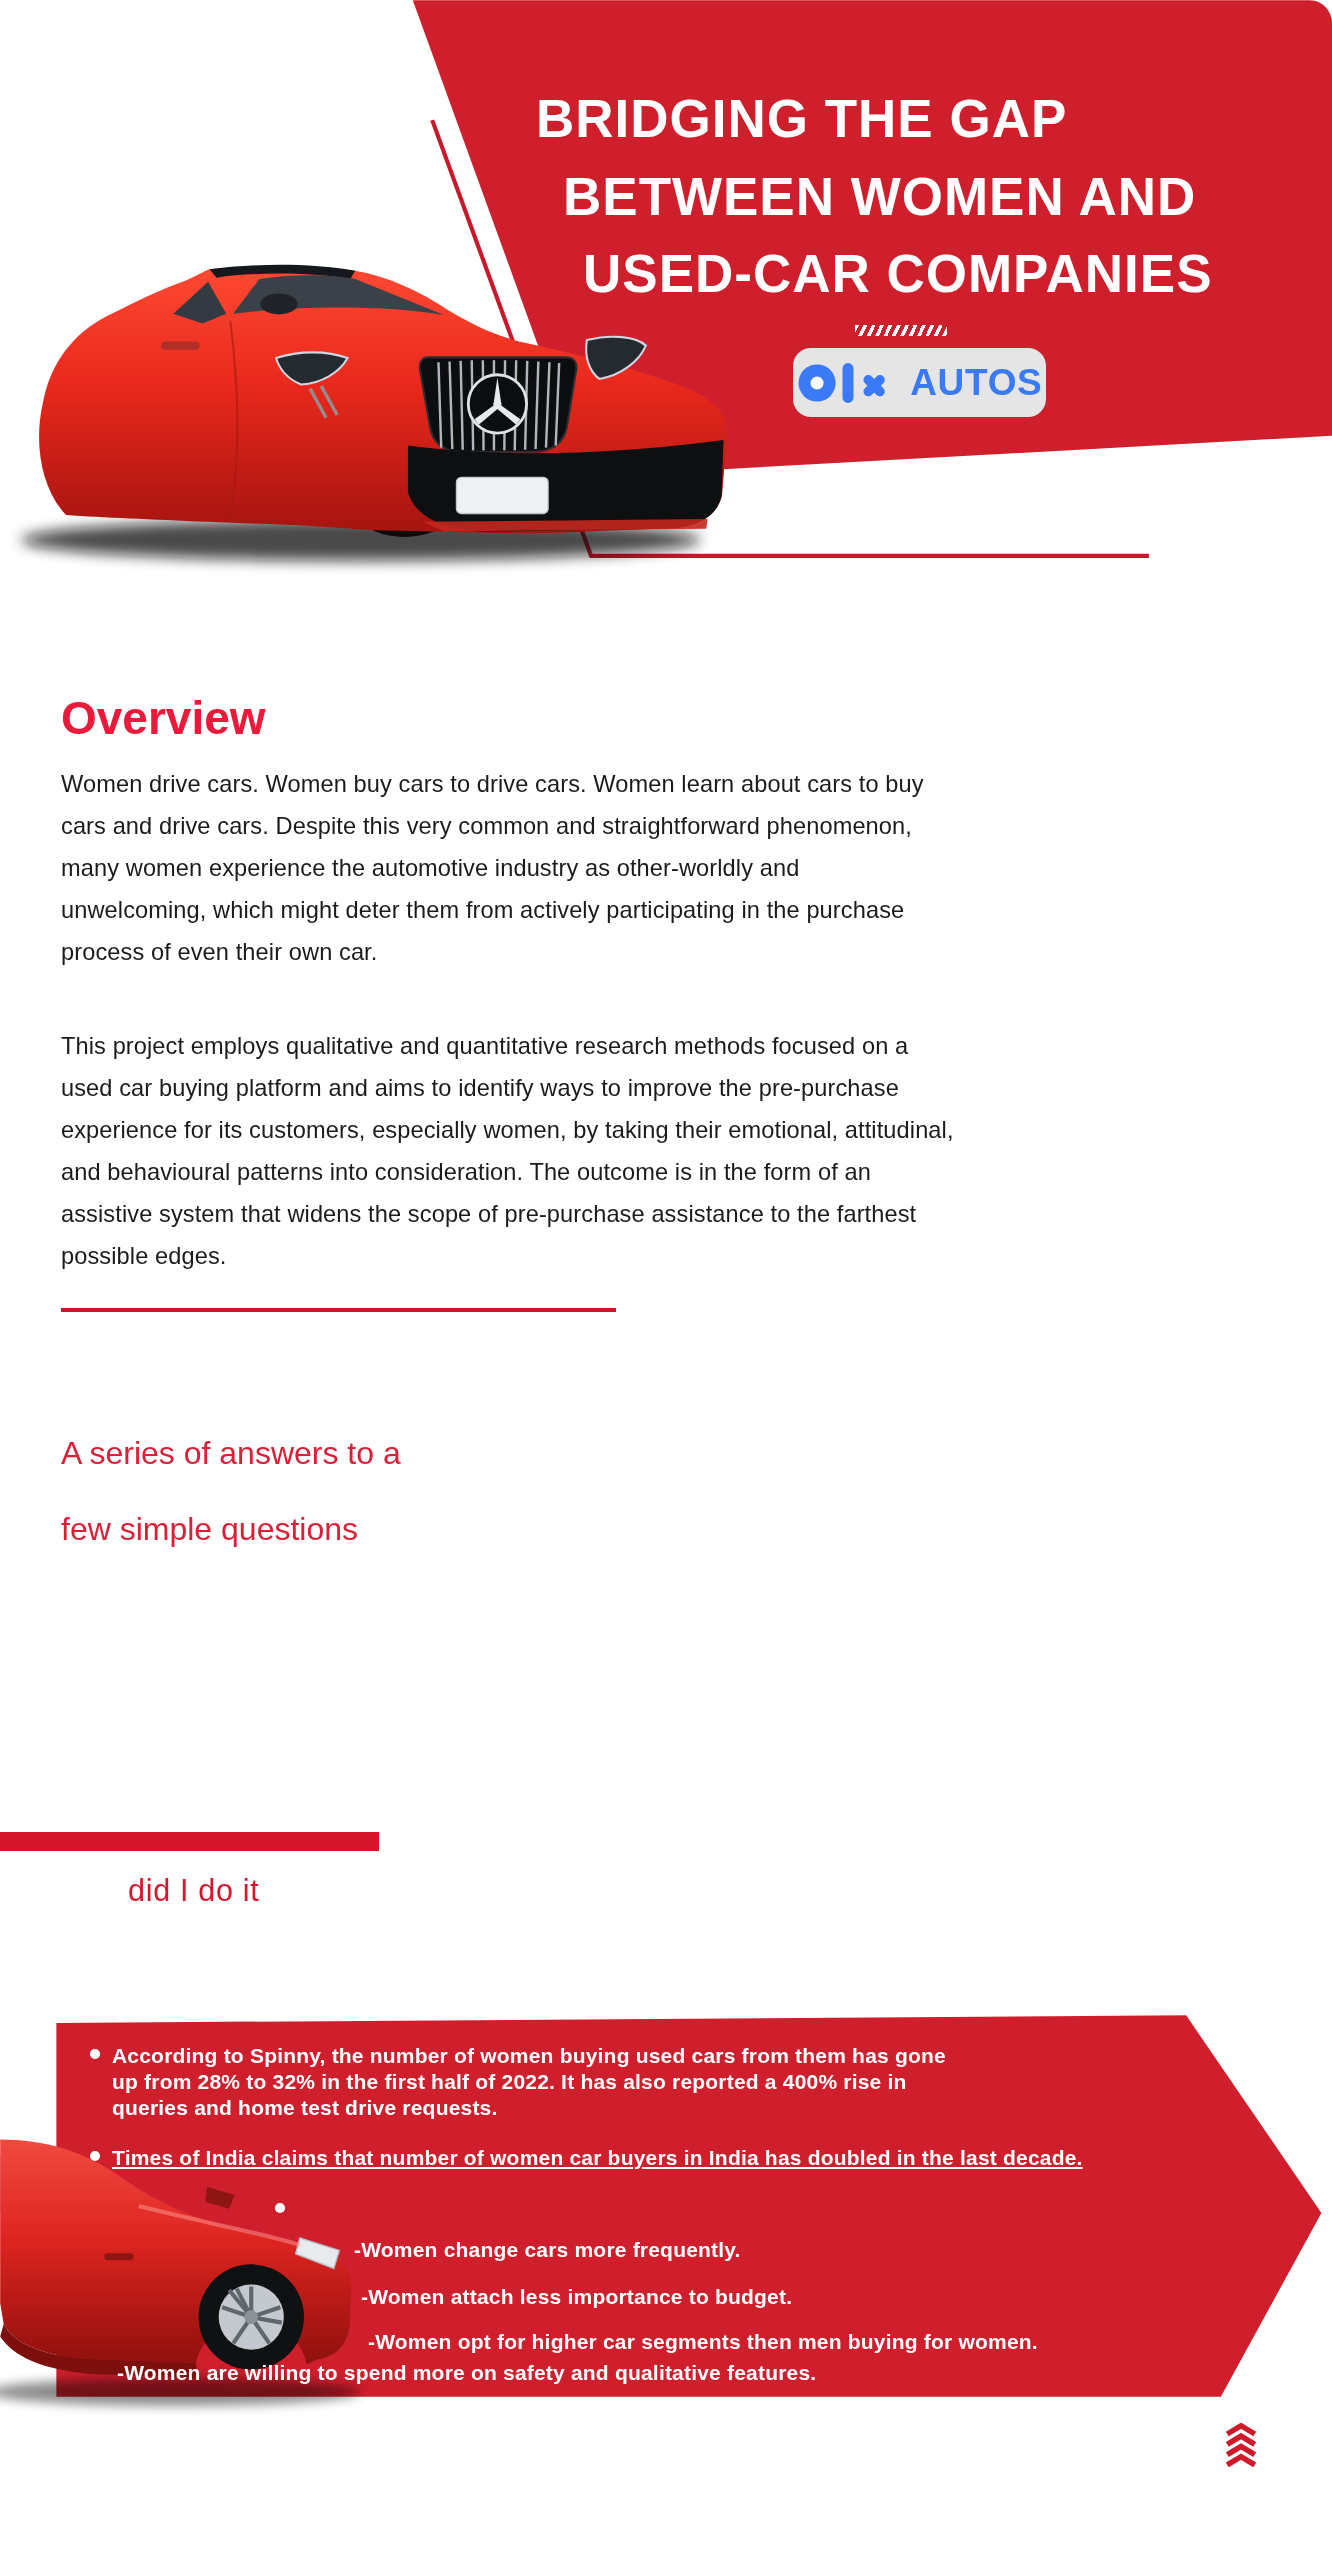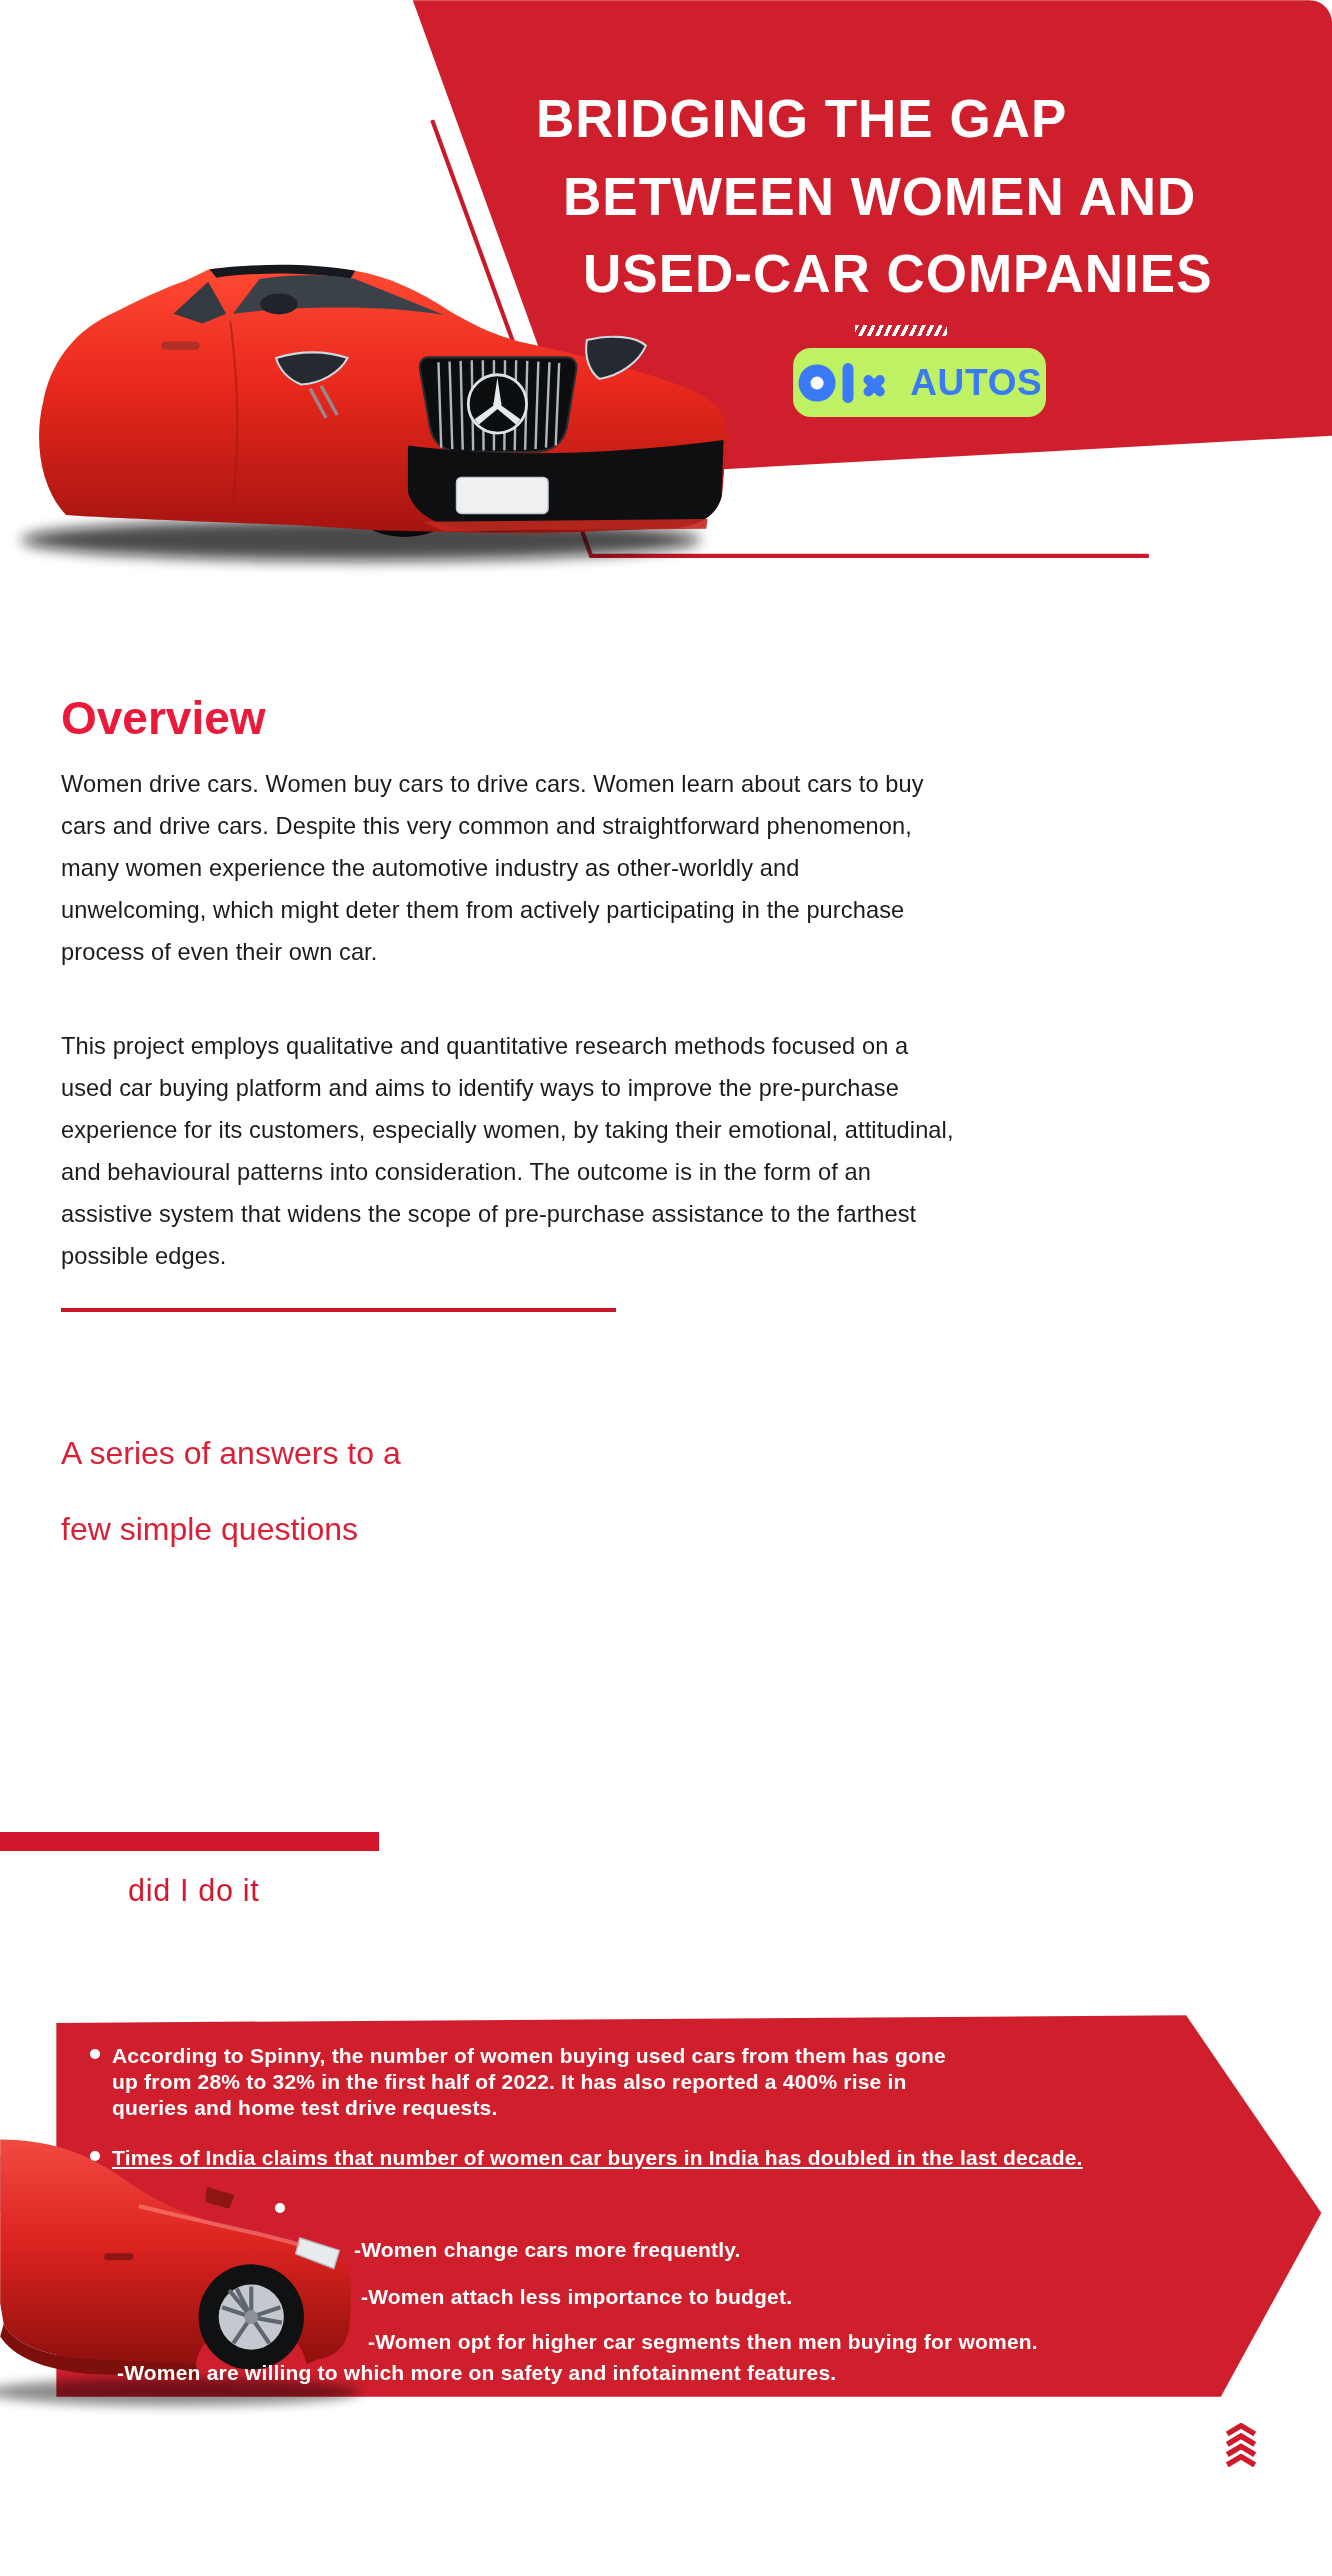--- a/index.html
+++ b/index.html
@@ -5,21 +5,21 @@
   html,body{margin:0;padding:0;background:#ffffff;}
   .page{position:relative;width:1332px;height:2576px;background:#fff;overflow:hidden;
         font-family:"Liberation Sans",sans-serif;border-radius:23px;}
   .abs{position:absolute;}
   svg{display:block;}
   
   .hdr-title{position:absolute;color:#ffffff;font-weight:700;font-size:53px;
              letter-spacing:1px;white-space:nowrap;line-height:1;z-index:3;}
   .hatch{position:absolute;left:855px;top:325px;width:92px;height:11px;z-index:3;
          background:repeating-linear-gradient(115deg,#ffffff 0 3.5px,rgba(0,0,0,0) 3.5px 7.6px);}
-  .logo-box{position:absolute;left:793px;top:348px;width:253px;height:69px;background:#bef264;
+  .logo-box{position:absolute;left:793px;top:348px;width:253px;height:69px;background:#e5e5e5;
             border-radius:18px;display:flex;align-items:center;justify-content:center;gap:9.7px;z-index:3;}
   .logo-text{color:#3b7af7;font-weight:700;font-size:37px;letter-spacing:0.7px;line-height:1;}
   
   .h-overview{position:absolute;left:61px;top:695px;font-size:46px;font-weight:700;color:#eb1a3a;line-height:1;}
   .para{position:absolute;left:61px;width:1179px;font-size:23.6px;line-height:42px;color:#1b1b1b;
         white-space:pre-line;letter-spacing:0.1px;}
   .divider{position:absolute;left:61px;top:1308px;width:555px;height:3.5px;background:#c9182a;}
   .series{position:absolute;left:61px;top:1415px;font-size:32px;line-height:76px;color:#da2036;white-space:pre-line;}
   
   .why-big{position:absolute;left:89px;top:1630px;font-size:278px;line-height:203px;
@@ -269,21 +269,21 @@
 queries and home test drive requests.</div>
 
   <span class="bn-dot" style="left:90px;top:2151px;"></span>
   <div class="bn-text" style="left:112px;top:2145px;text-decoration:underline;">Times of India claims that number of women car buyers in India has doubled in the last decade.</div>
 
   <span class="bn-dot" style="left:275px;top:2203px;"></span>
 
   <div class="bn-text" style="left:354px;top:2237px;">-Women change cars more frequently.</div>
   <div class="bn-text" style="left:361px;top:2284px;">-Women attach less importance to budget.</div>
   <div class="bn-text" style="left:368px;top:2329px;">-Women opt for higher car segments then men buying for women.</div>
-  <div class="bn-text" style="left:117px;top:2360px;">-Women are willing to which more on safety and infotainment features.</div>
+  <div class="bn-text" style="left:117px;top:2360px;">-Women are willing to spend more on safety and qualitative features.</div>
 
   <svg class="chev" width="32" height="44" viewBox="0 0 46 64">
     <g fill="none" stroke="#cf1a2b" stroke-width="8">
       <polyline points="3,16 23,4 43,16"></polyline>
       <polyline points="3,31 23,19 43,31"></polyline>
       <polyline points="3,46 23,34 43,46"></polyline>
       <polyline points="3,61 23,49 43,61"></polyline>
     </g>
   </svg>
 

